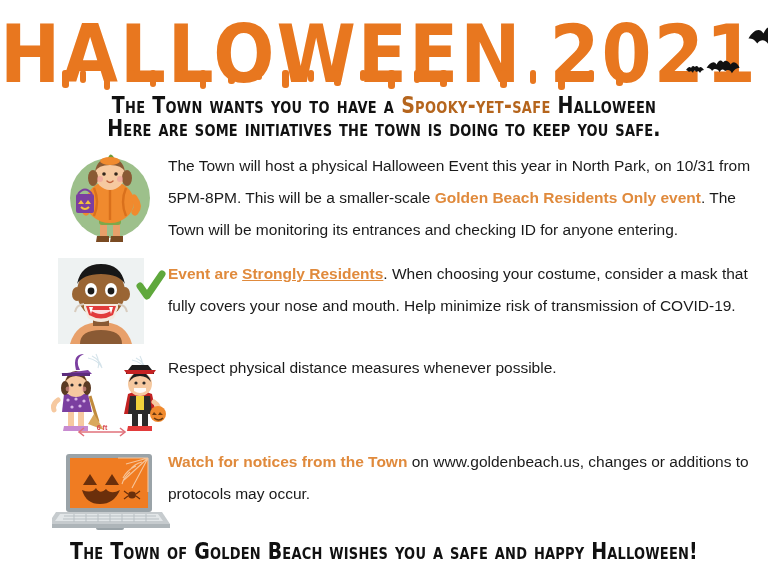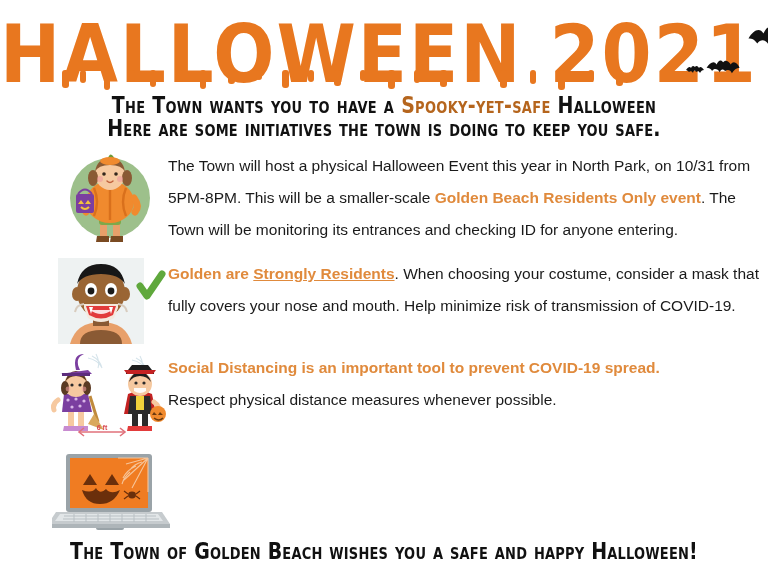--- a/index.html
+++ b/index.html
@@ -185,21 +185,21 @@
       <path d="M28 48h30l-3 9q-12 7-24 0z" fill="#E23B3B"></path>
       <path d="M32 52h22q-11 8-22 0z" fill="#ffffff" opacity=".85"></path>
       <path d="M31 49l2 7 2-7zM55 49l-2 7-2-7z" fill="#ffffff"></path>
 
       <path d="M26 46q-8 1-9 8" stroke="#D8CCBE" stroke-width="2" fill="none"></path>
       <path d="M60 46q8 1 9 8" stroke="#D8CCBE" stroke-width="2" fill="none"></path>
 
       <path d="M82 28l7 10 15-22" stroke="#5FA83C" stroke-width="7" fill="none" stroke-linecap="round" stroke-linejoin="round"></path>
     </svg>
     <div class="row-text">
-      <p><span class="lead">Golden are </span><span class="lead-u">Strongly Residents</span><span>. When choosing your costume, consider a mask that fully covers your nose and mouth. Help minimize risk of transmission of COVID-19.</span></p>
+      <p><span class="lead">Event are </span><span class="lead-u">Strongly Residents</span><span>. When choosing your costume, consider a mask that fully covers your nose and mouth. Help minimize risk of transmission of COVID-19.</span></p>
     </div>
   </div>
 
   <div class="row r3">
     <svg class="row-art" style="left:50px;top:0px;" width="122" height="90" viewBox="0 0 122 90">
 
       <g stroke="#CBDDE6" stroke-width="1.1" fill="none" opacity=".8">
         <path d="M42 4q8 4 10 12M46 2q4 8 2 14M38 6q10 2 14 10"></path>
         <path d="M86 6q8 4 10 12M90 4q4 8 2 14M82 8q10 2 14 10"></path>
       </g>
@@ -251,21 +251,20 @@
         <path d="M104 66q5 4 9 0" stroke="#6B3A10" stroke-width="1.6" fill="none"></path>
       </g>
 
       <g stroke="#E0707A" stroke-width="1.6" fill="none">
         <path d="M30 80h44"></path>
         <path d="M34 76l-5 4 5 4M70 76l5 4-5 4"></path>
       </g>
       <text x="52" y="78" font-family="Liberation Sans, sans-serif" font-size="7" font-weight="700" fill="#D9474F" text-anchor="middle">6 ft</text>
     </svg>
     <div class="row-text">
-      <p class="lead">Social Distancing is an important tool to prevent COVID-19 spread.</p>
       <p>Respect physical distance measures whenever possible.</p>
     </div>
   </div>
 
   <div class="row r4">
     <svg class="row-art" style="left:52px;top:4px;" width="120" height="86" viewBox="0 0 120 86">
       <rect x="14" y="4" width="86" height="58" rx="3" fill="#9AA3A8"></rect>
       <rect x="18" y="8" width="78" height="50" fill="#F07C22"></rect>
 
       <path d="M38 24l7 11H31z" fill="#6B2F0B"></path>
@@ -284,18 +283,19 @@
       <path d="M4 62h106l8 12H-4z" fill="#C6CBCE"></path>
       <path d="M8 64h98l5 7H3z" fill="#E2E6E8"></path>
       <g stroke="#B9C0C4" stroke-width="1">
         <path d="M12 66h92M11 69h96"></path>
         <path d="M22 64v8M34 64v8M46 64v8M58 64v8M70 64v8M82 64v8M94 64v8"></path>
       </g>
       <rect x="44" y="75" width="28" height="5" rx="2" fill="#9AA3A8"></rect>
       <path d="M-4 74h122v4H-4z" fill="#AEB5B9"></path>
     </svg>
     <div class="row-text">
+      <p><span class="lead">Watch for notices from the Town</span><span> on www.goldenbeach.us, changes or additions to protocols may occur.</span></p>
     </div>
   </div>
 
   <div class="footer" style="font-variant: small-caps;">The Town of Golden Beach wishes you a safe and happy Halloween!</div>
 
 </div>
 
 </body></html>

